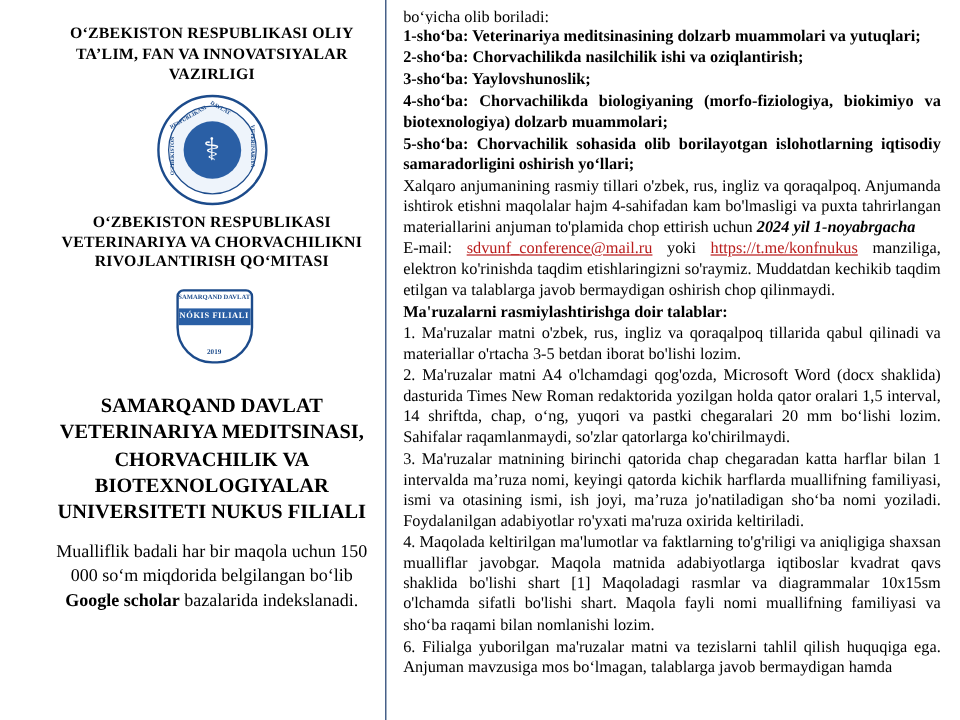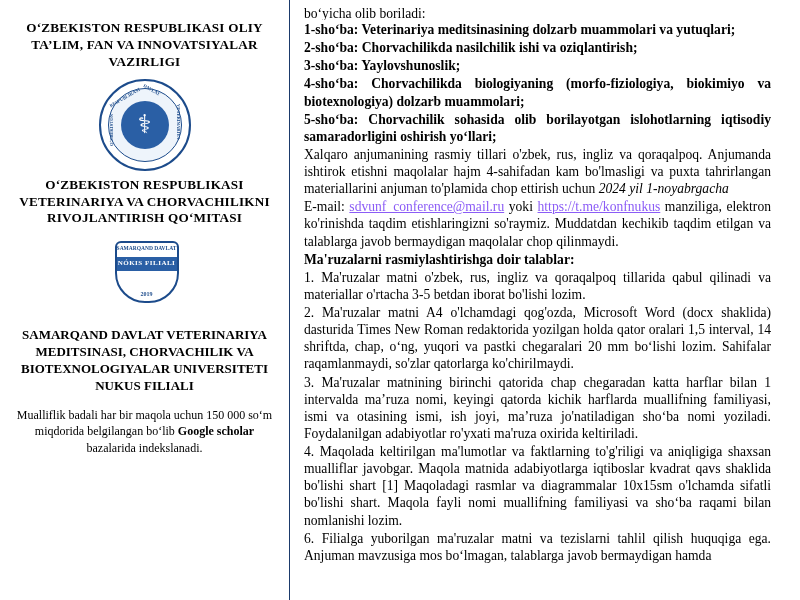--- a/index.html
+++ b/index.html
@@ -23,20 +23,21 @@
   }
 
   
   .left-col {
     width: 290px;
     flex: 0 0 290px;
     box-sizing: border-box;
     padding: 14px 14px 0 14px;
     text-align: center;
     border-right: 1px solid #1b3a6b;
+    margin-left: 32px;
   }
   .org-title {
     font-family: "Liberation Serif", serif;
     font-weight: bold;
     font-size: 13.2px;
     line-height: 1.28;
     letter-spacing: 0.2px;
     margin: 6px 0 8px 0;
   }
   .emblem-wrap {
@@ -145,63 +146,63 @@
     top: 2px;
     text-align: center;
     font-size: 7px;
     font-weight: bold;
     color: #ffffff;
     letter-spacing: 0.5px;
   }
 
   .uni-title {
     font-weight: bold;
-    font-size: 13px;
+    font-size: 17px;
     line-height: 1.3;
     margin: 8px 0 12px 0;
   }
   .fee-block {
-    font-size: 12px;
+    font-size: 15px;
     line-height: 1.36;
     margin-top: 10px;
   }
   .fee-block b { font-weight: bold; }
 
   
   .right-col {
     flex: 1 1 auto;
     box-sizing: border-box;
     padding: 7px 12px 0 14px;
     font-size: 13.6px;
     line-height: 1.26;
     text-align: justify;
   }
   .right-col p {
-    margin: 0 17px 1px 0;
+    margin: 0 4px 1px 0;
   }
   .clip-top {
     font-size: 13.6px;
     line-height: 1.1;
     height: 13px;
     overflow: hidden;
     margin-bottom: 1px;
   }
   .sec {
     margin: 0 0 1px 0;
   }
   .sec b { font-weight: bold; }
   .body-para {
     margin: 2px 0 0 0;
   }
   .date-em {
     font-style: italic;
-    font-weight: normal;
+    font-weight: bold;
   }
   a.mail, a.tg {
-    color: #8b5cf6;
+    color: #b91c1c;
     text-decoration: underline;
   }
   .italic-head {
     font-weight: bold;
     margin-top: 2px;
   }
   .num-item {
     margin-top: 1px;
   }
 </style>
@@ -267,21 +268,21 @@
     </p>
     <p class="sec">
       <b>5-sho‘ba:</b><b> Chorvachilik sohasida olib borilayotgan islohotlarning iqtisodiy samaradorligini oshirish yo‘llari;</b>
     </p>
 
     <p class="body-para">
       <span>Xalqaro anjumanining rasmiy tillari o'zbek, rus, ingliz va qoraqalpoq. Anjumanda ishtirok etishni maqolalar hajm 4-sahifadan kam bo'lmasligi va puxta tahrirlangan materiallarini anjuman to'plamida chop ettirish uchun </span><span class="date-em">2024 yil 1-noyabrgacha</span>
     </p>
 
     <p class="body-para">
-      <span>E-mail: </span><a class="mail" href="#">sdvunf_conference@mail.ru</a><span> yoki </span><a class="tg" href="#">https://t.me/konfnukus</a><span> manziliga, elektron ko'rinishda taqdim etishlaringizni so'raymiz. Muddatdan kechikib taqdim etilgan va talablarga javob bermaydigan maqolalar chop qilinmaydi.</span>
+      <span>E-mail: </span><a class="mail" href="#">sdvunf_conference@mail.ru</a><span> yoki </span><a class="tg" href="#">https://t.me/konfnukus</a><span> manziliga, elektron ko'rinishda taqdim etishlaringizni so'raymiz. Muddatdan kechikib taqdim etilgan va talablarga javob bermaydigan oshirish chop qilinmaydi.</span>
     </p>
 
     <p class="italic-head">Ma'ruzalarni rasmiylashtirishga doir talablar:</p>
 
     <p class="num-item">1. Ma'ruzalar matni o'zbek, rus, ingliz va qoraqalpoq tillarida qabul qilinadi va materiallar o'rtacha 3-5 betdan iborat bo'lishi lozim.</p>
     <p class="num-item">2. Ma'ruzalar matni A4 o'lchamdagi qog'ozda, Microsoft Word (docx shaklida) dasturida Times New Roman redaktorida yozilgan holda qator oralari 1,5 interval, 14 shriftda, chap, o‘ng, yuqori va pastki chegaralari 20 mm bo‘lishi lozim. Sahifalar raqamlanmaydi, so'zlar qatorlarga ko'chirilmaydi.</p>
     <p class="num-item">3. Ma'ruzalar matnining birinchi qatorida chap chegaradan katta harflar bilan 1 intervalda ma’ruza nomi, keyingi qatorda kichik harflarda muallifning familiyasi, ismi va otasining ismi, ish joyi, ma’ruza jo'natiladigan sho‘ba nomi yoziladi. Foydalanilgan adabiyotlar ro'yxati ma'ruza oxirida keltiriladi.</p>
     <p class="num-item">4. Maqolada keltirilgan ma'lumotlar va faktlarning to'g'riligi va aniqligiga shaxsan mualliflar javobgar. Maqola matnida adabiyotlarga iqtiboslar kvadrat qavs shaklida bo'lishi shart [1] Maqoladagi rasmlar va diagrammalar 10x15sm o'lchamda sifatli bo'lishi shart. Maqola fayli nomi muallifning familiyasi va sho‘ba raqami bilan nomlanishi lozim.</p>
     <p class="num-item">6. Filialga yuborilgan ma'ruzalar matni va tezislarni tahlil qilish huquqiga ega. Anjuman mavzusiga mos bo‘lmagan, talablarga javob bermaydigan hamda</p>
   </div>

